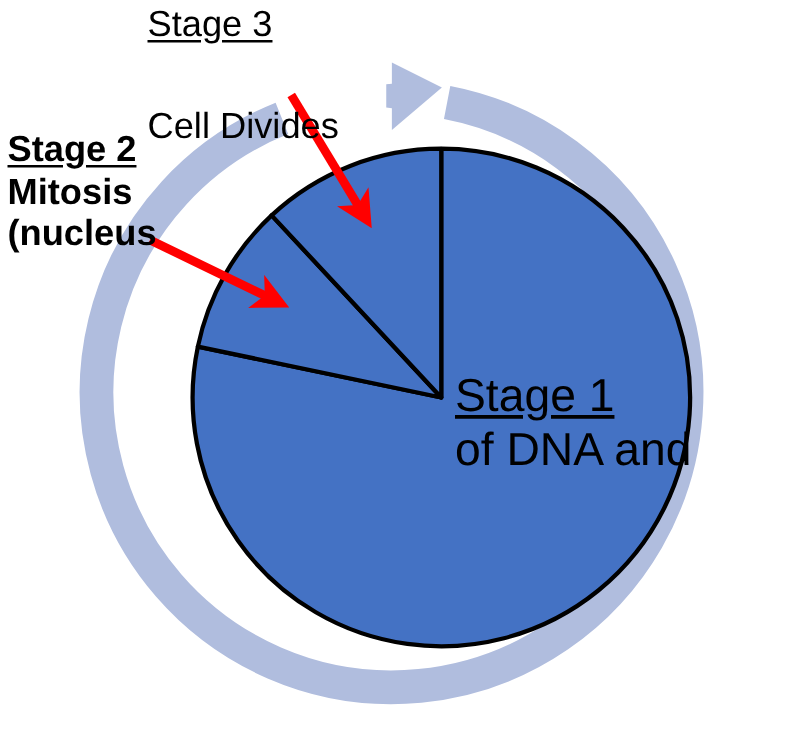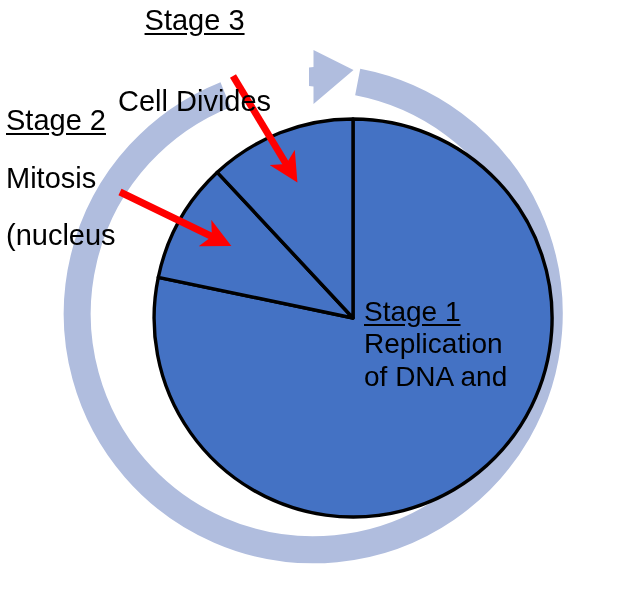--- a/index.html
+++ b/index.html
@@ -35,40 +35,40 @@
   }
   .label-heading {
     text-decoration: underline;
     text-underline-offset: 3px;
   }
   
   #label-stage-3 {
     left: 118px;
     top: 4px;
     font-size: 29px;
-    text-align: center;
   }
   #label-stage-3 .label-heading { display: block; }
   #label-stage-3 .label-body { display: block; margin-top: 47px; }
 
   
   #label-stage-2 {
     left: 6px;
     top: 104px;
     font-size: 29px;
     text-align: left;
+    font-weight: bold;
   }
   #label-stage-2 .label-heading { display: block; }
-  #label-stage-2 .label-line { display: block; margin-top: 24px; }
+  #label-stage-2 .label-line { display: block; }
 
   
   #label-stage-1 {
     left: 364px;
     top: 296px;
-    font-size: 28px;
+    font-size: 37px;
     text-align: left;
   }
   #label-stage-1 .label-heading { display: block; }
   #label-stage-1 .label-line { display: block; }
 </style>
 </head>
 <body>
 
 <div id="stage">
 
@@ -116,17 +116,16 @@
   </div>
 
   <div class="label-block" id="label-stage-2">
     <span class="label-heading">Stage 2</span>
     <span class="label-line">Mitosis</span>
     <span class="label-line">(nucleus</span>
   </div>
 
   <div class="label-block" id="label-stage-1">
     <span class="label-heading">Stage 1</span>
-    <span class="label-line">Replication</span>
     <span class="label-line">of DNA and</span>
   </div>
 
 </div>
 
 </body></html>

